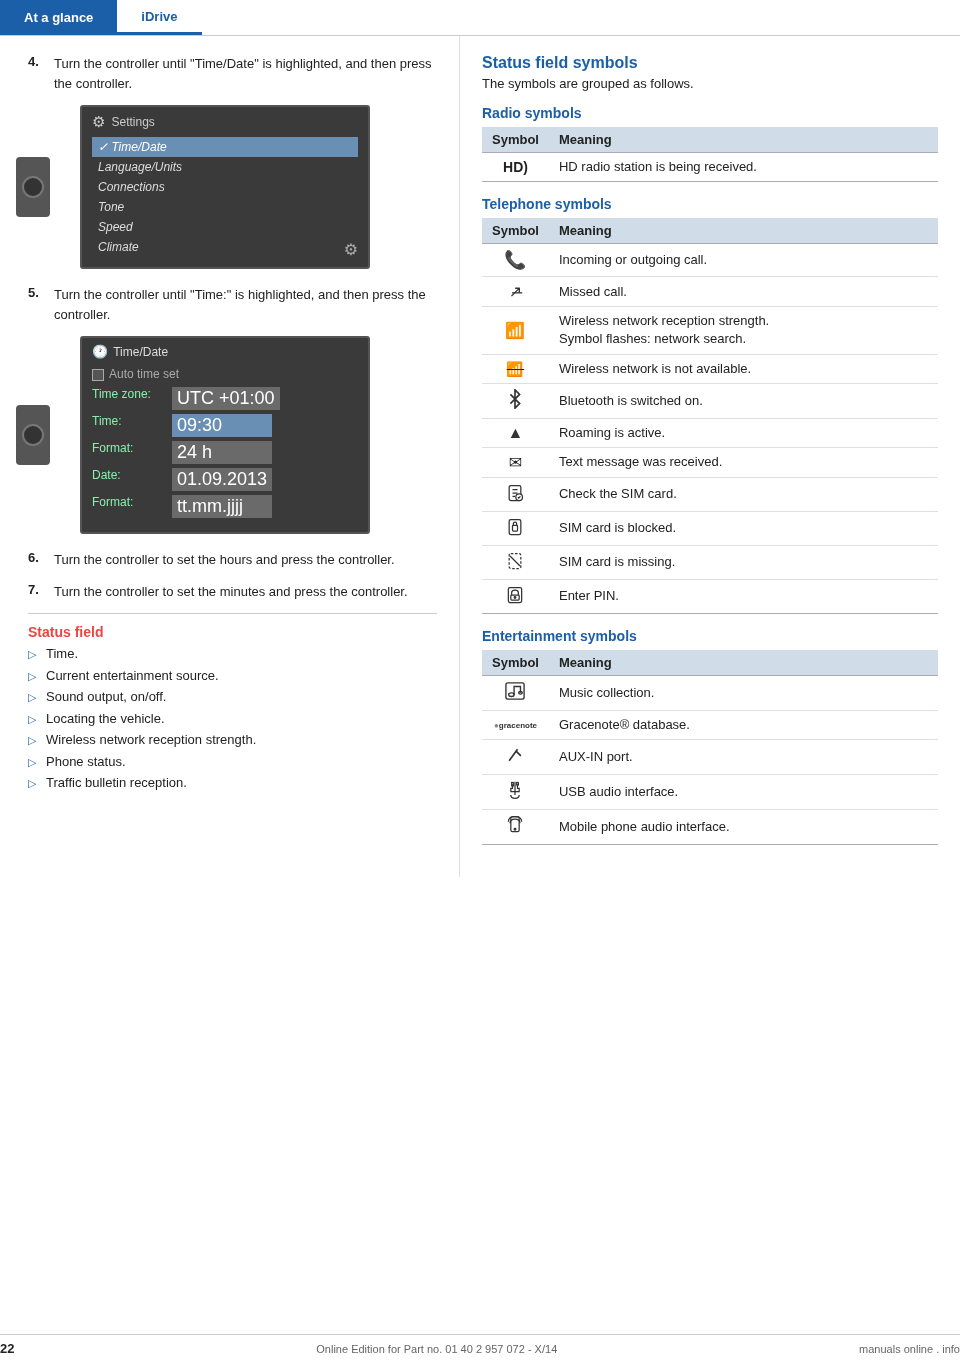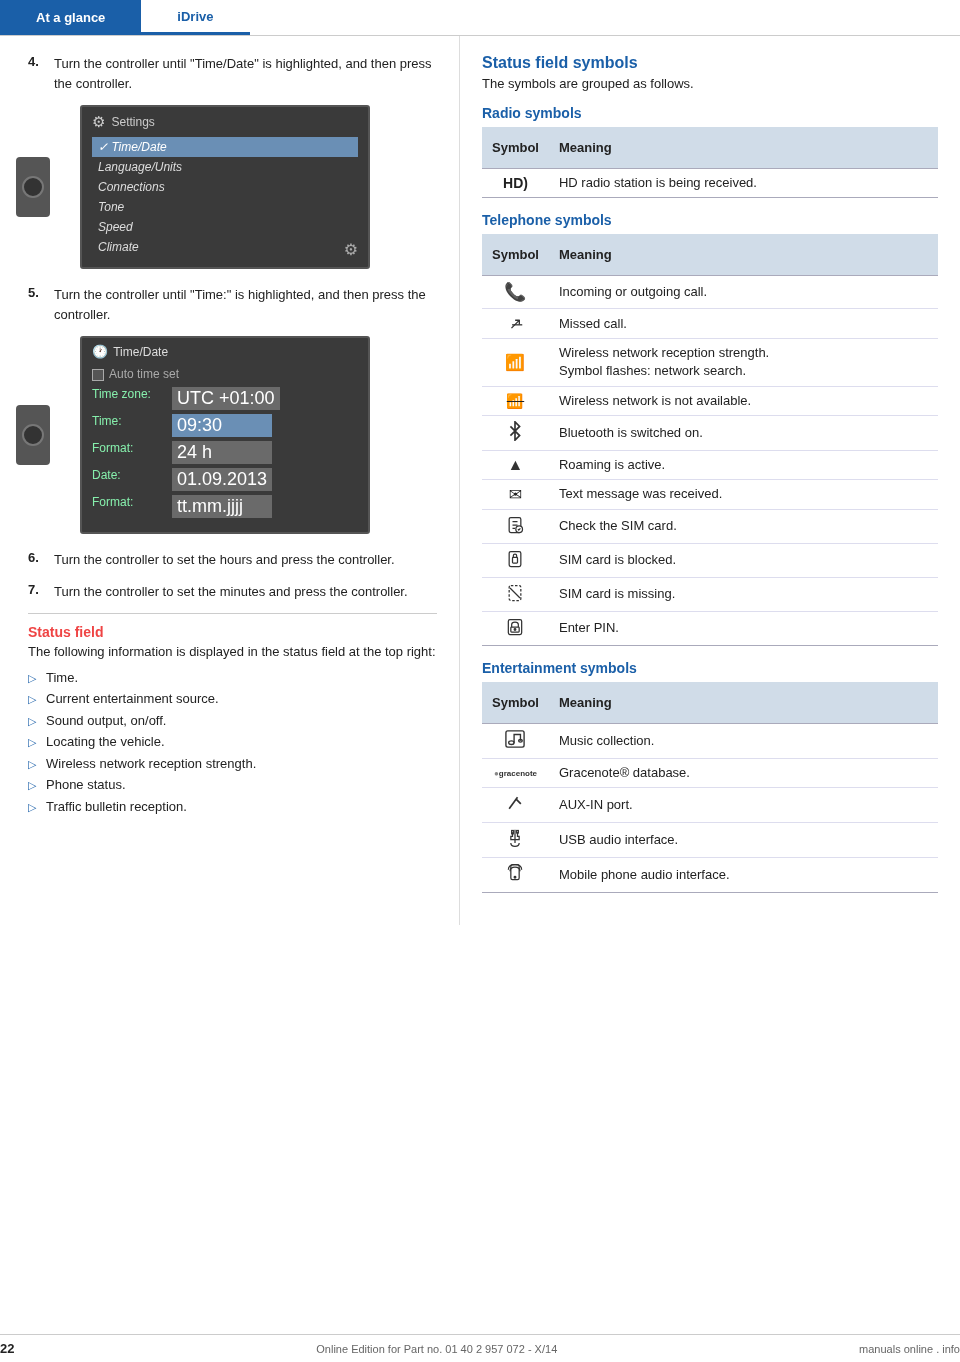--- a/index.html
+++ b/index.html
@@ -13,21 +13,21 @@
       position: relative;
     }
 
     
     .top-nav {
       display: flex;
       border-bottom: 1px solid #ccc;
       height: 36px;
     }
     .nav-tab {
-      padding: 0 36px;
+      padding: 0 24px;
       display: flex;
       align-items: center;
       font-size: 13px;
       font-weight: bold;
       cursor: pointer;
     }
     .nav-tab.active {
       background: #fff;
       color: #1a5fa8;
       border-bottom: 3px solid #1a5fa8;
@@ -247,21 +247,21 @@
       border-collapse: collapse;
       margin-bottom: 14px;
       font-size: 13px;
     }
 
     .symbol-table thead tr {
       background: #d0dce8;
     }
 
     .symbol-table thead th {
-      padding: 13px 10px;
+      padding: 5px 10px;
       text-align: left;
       font-weight: bold;
       color: #222;
       border-bottom: 1px solid #aab;
     }
 
     .symbol-table tbody tr {
       border-bottom: 1px solid #dde;
     }
 
@@ -425,21 +425,20 @@
       </div>
       <div>
         <span class="step-text">Turn the controller to set the minutes and press the controller.</span>
       </div>
     </div>
 
     <hr class="divider">
 
 
     <div class="sub-heading">Status field</div>
-    <div class="body-text">The following information is displayed in the status field at the top right:</div>
 
     <ul class="bullet-list">
       <li>
         <span class="bullet-arrow">▷</span>
         <span>Time.</span>
       </li>
       <li>
         <span class="bullet-arrow">▷</span>
         <span>Current entertainment source.</span>
       </li>

